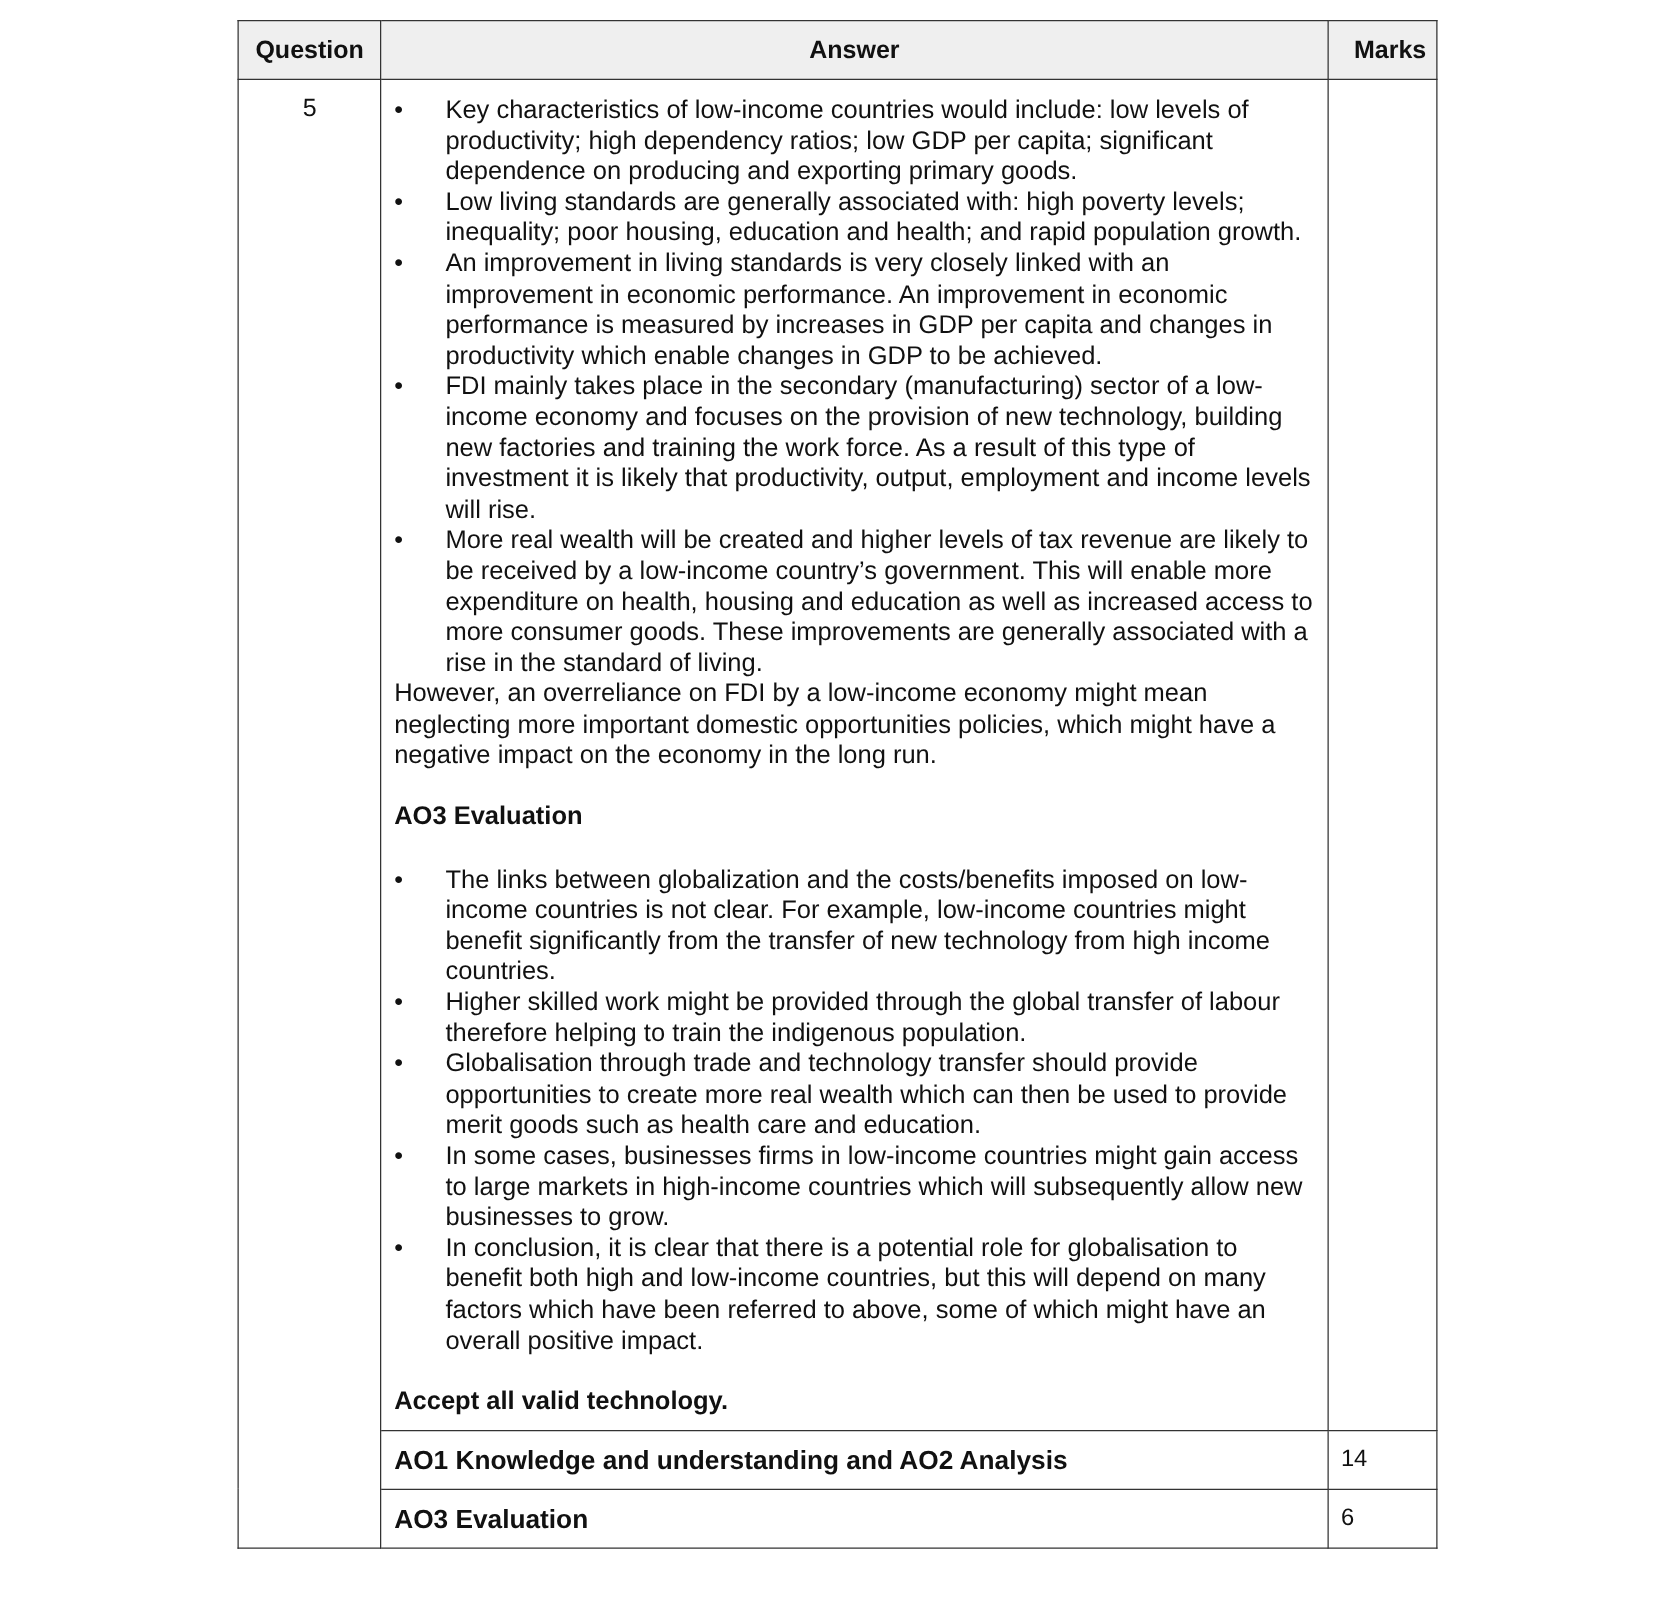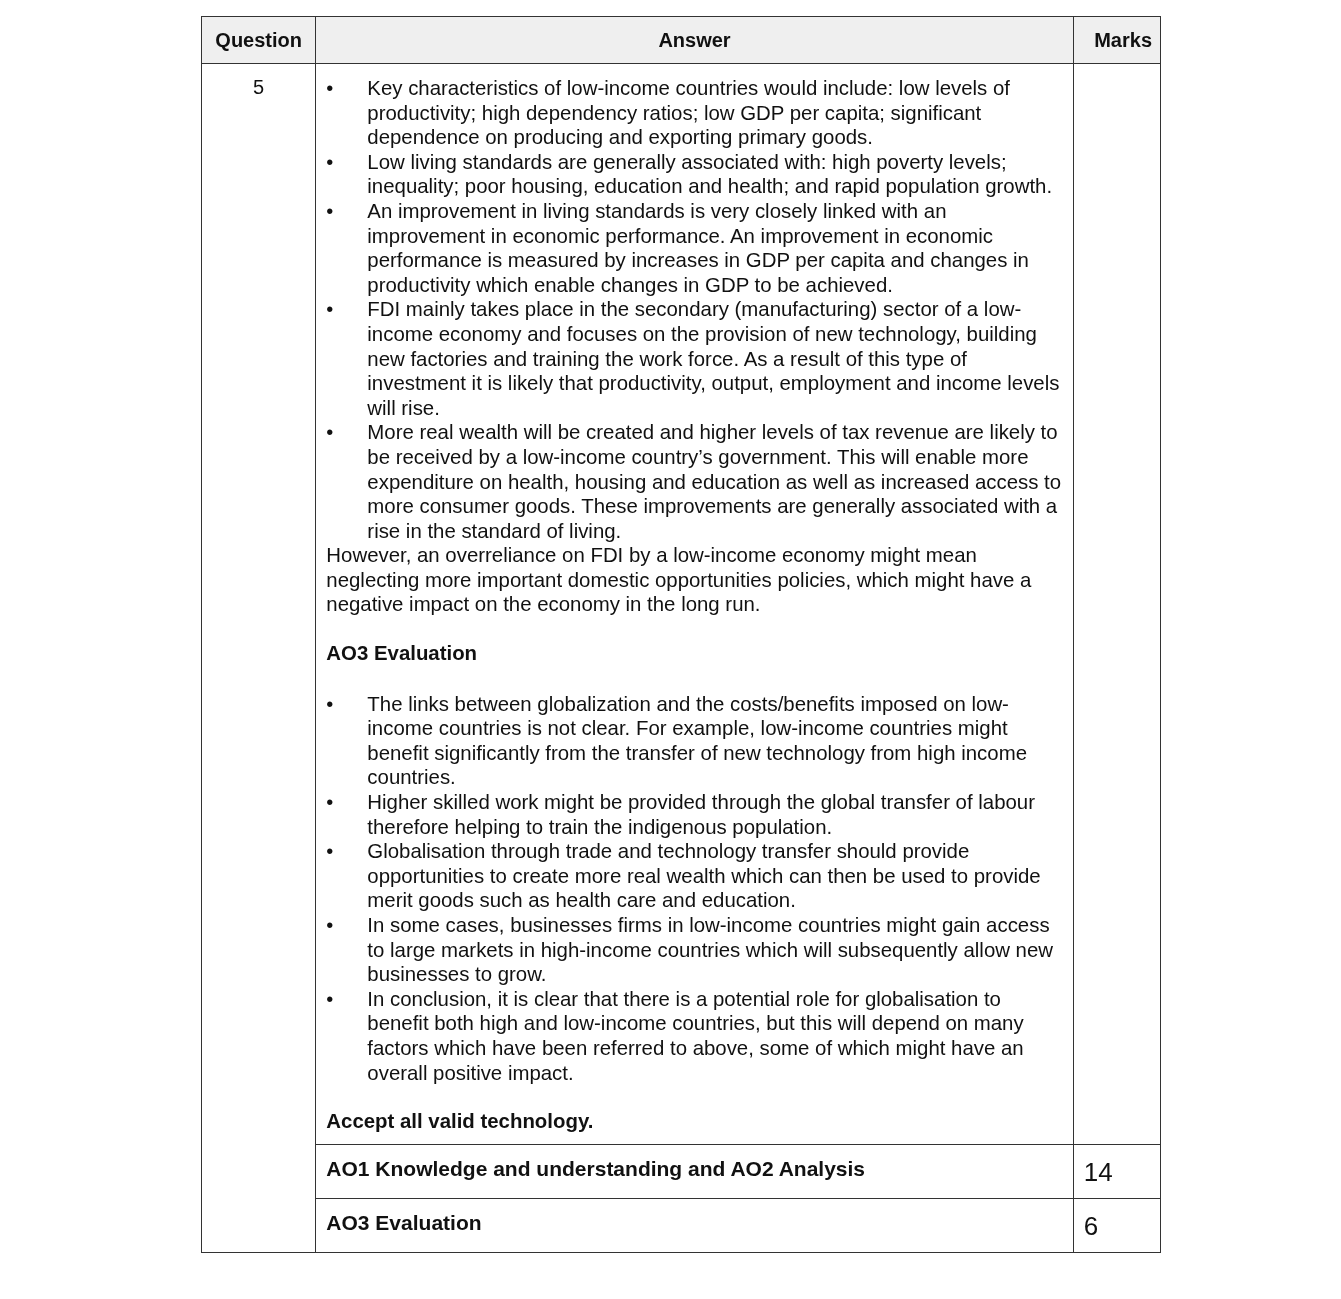--- a/index.html
+++ b/index.html
@@ -1,18 +1,18 @@
 <!DOCTYPE html>
 <html><head>
 <meta charset="utf-8">
 <style>
   html, body { margin: 0; padding: 0; background: #ffffff; }
   body { width: 1341px; height: 1299px; position: relative; font-family: "Liberation Sans", sans-serif; color: #111; }
   table.ms {
-    position: absolute; left: 201px; top: 16px;
+    position: absolute; left: 190px; top: 16px;
     width: 960px; border-collapse: collapse; table-layout: fixed;
   }
   table.ms td, table.ms th {
     border: 1.5px solid #333;
     vertical-align: top;
   }
   table.ms th {
     background: #efefef;
     font-weight: bold; font-size: 20px;
     height: 46px; padding: 0 8px; vertical-align: middle;
@@ -29,21 +29,21 @@
   ul.bul li { position: relative; padding-left: 41px; }
   ul.bul li::before {
     content: "\2022"; position: absolute; left: 0; top: 0;
     font-size: 20px;
   }
   .para { margin: 0; }
   .bold { font-weight: bold; }
   .gap1 { height: 24px; }
   .gap2 { height: 26px; }
   td.foot { font-weight: bold; font-size: 21px; padding: 12px 8px 10px 10px; height: 24px; }
-  td.mark { font-size: 26px; padding: 12px 8px 10px 10px; }
+  td.mark { font-size: 19px; padding: 12px 8px 10px 10px; }
 </style>
 </head>
 <body>
 
 <table class="ms">
   <colgroup>
     <col class="col-q">
       <col class="col-a">
       <col class="col-m">
   </colgroup>

